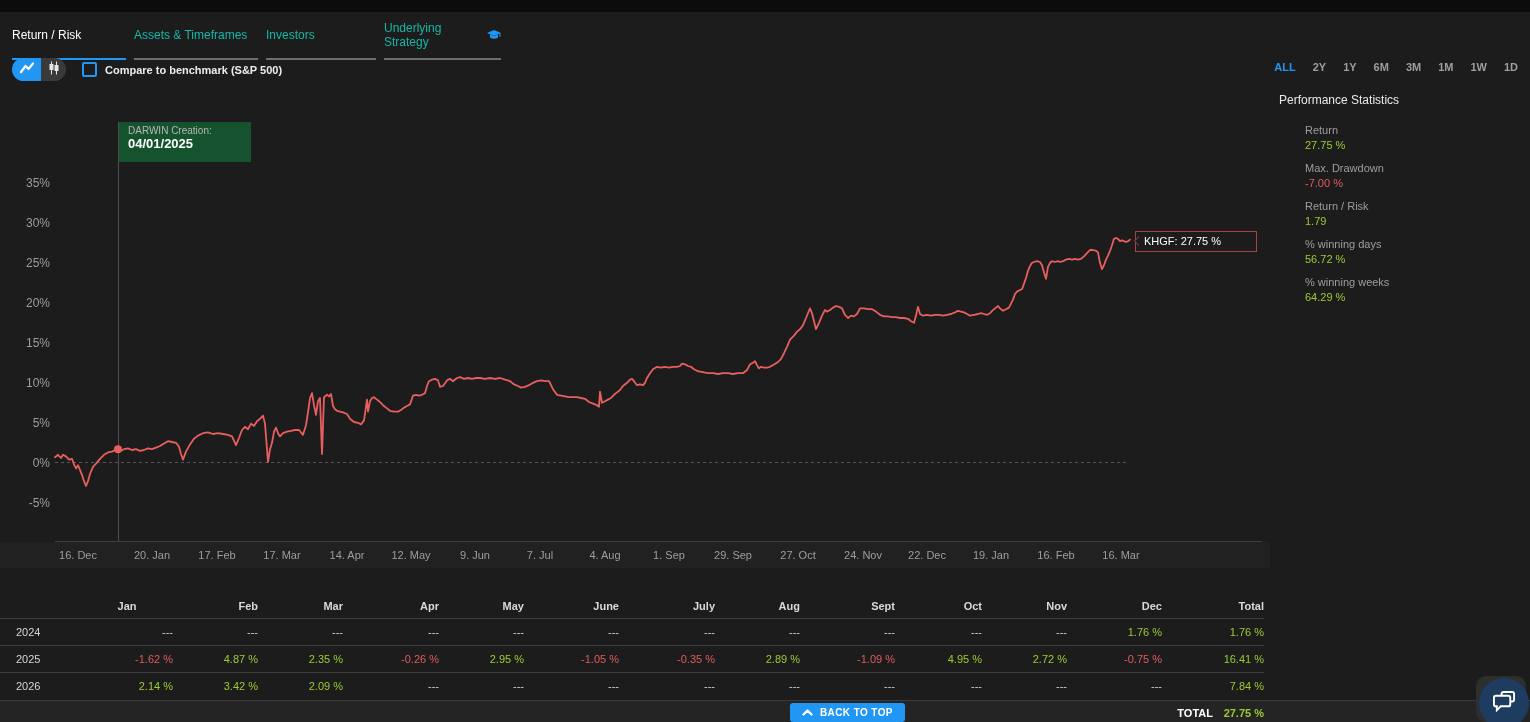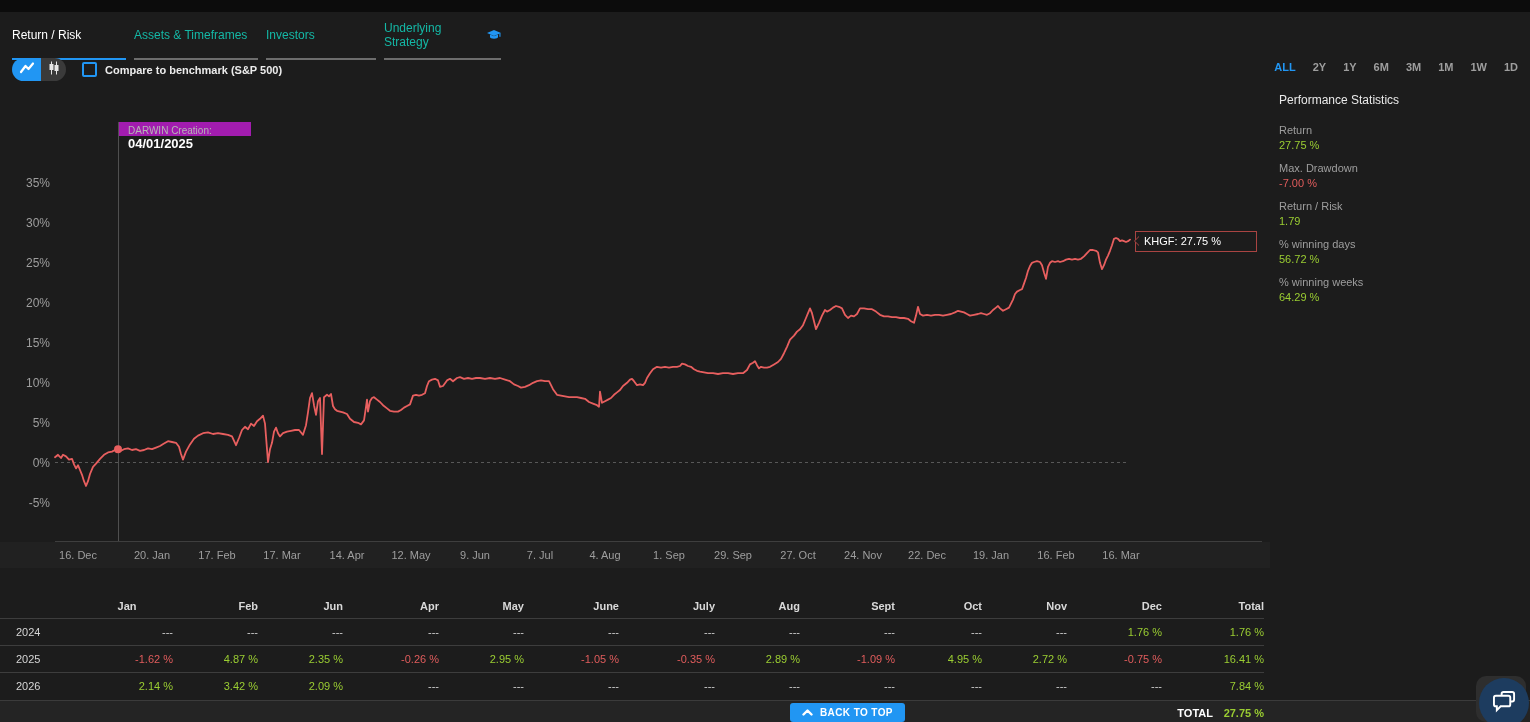--- a/index.html
+++ b/index.html
@@ -24,30 +24,30 @@
   .benchlbl{margin-left:8px;font-size:11px;font-weight:bold;color:#ececec;}
 
   
   .ranges{position:absolute;right:12px;top:61px;display:flex;gap:17px;font-size:11px;font-weight:bold;}
   .range{color:#9e9e9e;cursor:pointer;}
   .range.active{color:#2196f3;}
 
   
   .stats{position:absolute;left:1279px;top:93px;width:244px;}
   .stats-title{font-size:12px;color:#e9e9e9;margin:0 0 16px 0;}
-  .stat{margin-bottom:8px;}
+  .stat{margin-bottom:8px;margin-left:26px;}
   .stat .lbl{font-size:11px;color:#9e9e9e;line-height:15px;}
   .stat .val{font-size:11px;line-height:15px;}
 
   
   #chart-svg{position:absolute;left:0;top:0;pointer-events:none;}
   .xstrip{position:absolute;left:0;top:542px;width:1270px;height:26px;background:#212121;}
   .ylab{position:absolute;width:50px;text-align:right;font-size:12px;color:#9e9e9e;}
   .xlab{position:absolute;width:64px;text-align:center;font-size:11px;color:#9e9e9e;top:549px;}
-  .anno{position:absolute;left:119px;top:122px;width:132px;height:14px;background:#a21caf;
+  .anno{position:absolute;left:119px;top:122px;width:132px;height:40px;background:#14532d;
         padding:3px 0 0 9px;box-sizing:border-box;}
   .anno .a1{font-size:10px;color:#b6b6b6;line-height:12px;}
   .anno .a2{font-size:13px;color:#ffffff;font-weight:bold;line-height:13px;}
   .tooltip{position:absolute;left:1135px;top:231px;width:112px;height:19px;border:1px solid #a94442;
            background:rgba(28,28,28,.92);color:#fff;font-size:11px;line-height:19px;padding-left:8px;}
   .tooltip:before{content:"";position:absolute;left:-7px;top:4px;border:5px solid transparent;border-right-color:#a94442;}
   .tooltip:after{content:"";position:absolute;left:-5px;top:5px;border:4px solid transparent;border-right-color:#1c1c1c;}
 
   .note{position:absolute;left:12px;top:571px;font-size:11px;color:#a3a3a3;}
 
@@ -205,21 +205,21 @@
     <div class="a2">04/01/2025</div>
   </div>
 
   <div class="tooltip">KHGF: 27.75 %</div>
 
 
   <div id="table">
       <div class="tblrow" style="top: 594px; height: 24px;">
         <div class="cell hdr" style="left: 81px; top: 50%; transform: translateY(-50%); text-align: center;">Jan</div>
         <div class="cell hdr" style="left: 166px; top: 50%; transform: translateY(-50%);">Feb</div>
-        <div class="cell hdr" style="left: 251px; top: 50%; transform: translateY(-50%);">Jun</div>
+        <div class="cell hdr" style="left: 251px; top: 50%; transform: translateY(-50%);">Mar</div>
         <div class="cell hdr" style="left: 347px; top: 50%; transform: translateY(-50%);">Apr</div>
         <div class="cell hdr" style="left: 432px; top: 50%; transform: translateY(-50%);">May</div>
         <div class="cell hdr" style="left: 527px; top: 50%; transform: translateY(-50%);">June</div>
         <div class="cell hdr" style="left: 623px; top: 50%; transform: translateY(-50%);">July</div>
         <div class="cell hdr" style="left: 708px; top: 50%; transform: translateY(-50%);">Aug</div>
         <div class="cell hdr" style="left: 803px; top: 50%; transform: translateY(-50%);">Sept</div>
         <div class="cell hdr" style="left: 890px; top: 50%; transform: translateY(-50%);">Oct</div>
         <div class="cell hdr" style="left: 975px; top: 50%; transform: translateY(-50%);">Nov</div>
         <div class="cell hdr" style="left: 1070px; top: 50%; transform: translateY(-50%);">Dec</div>
         <div class="cell hdr" style="left: 1172px; top: 50%; transform: translateY(-50%);">Total</div>

